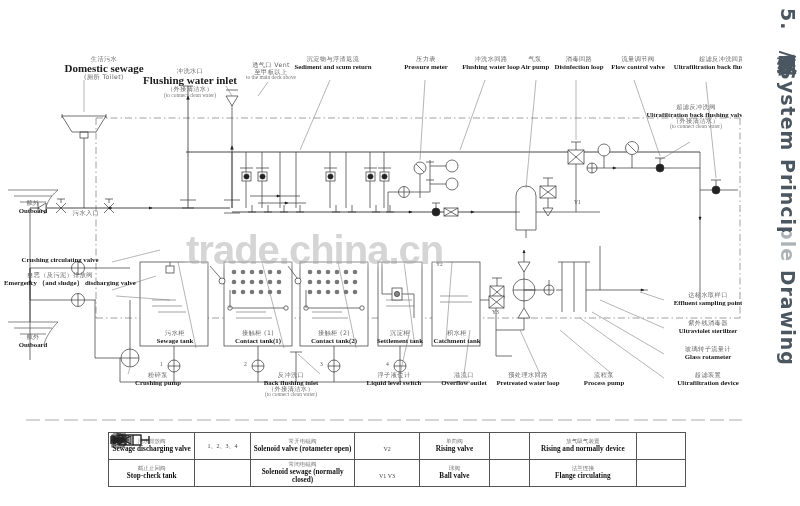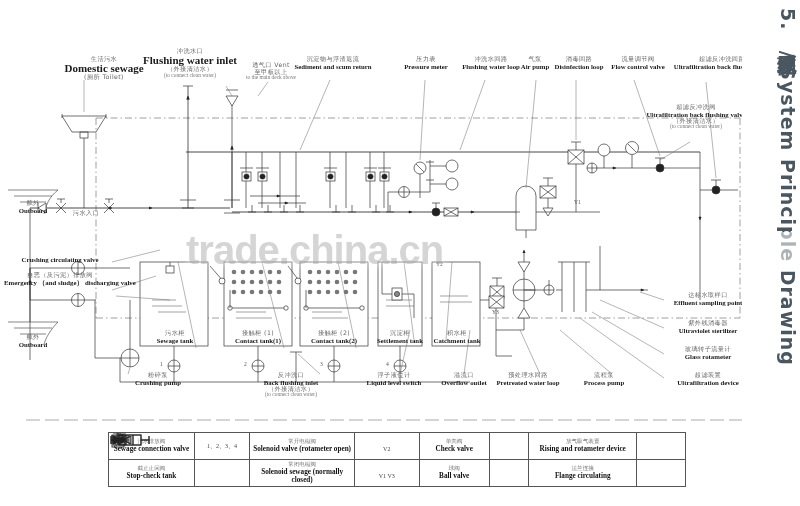--- a/index.html
+++ b/index.html
@@ -430,21 +430,21 @@
   </g>
 
   <path d="M26,420 L770,420" stroke="#888" stroke-width="0.7" stroke-dasharray="14,5"></path>
 </svg>
 
 <div class="lbl" style="left:54px;top:56px;width:100px">
   <div class="cn">生活污水</div>
   <div class="en">Domestic sewage</div>
   <div class="cn">(厕所  Toilet)</div>
 </div>
-<div class="lbl" style="left:138px;top:48px;width:104px">
+<div class="lbl" style="left:138px;top:68px;width:104px">
   <div class="cn">冲洗水口</div>
   <div class="en">Flushing water inlet</div>
   <div class="cn">（外接清洁水）</div>
   <div class="note">(to connect clean water)</div>
 </div>
 <div class="lbl" style="left:230px;top:62px;width:82px">
   <div class="cn">透气口  Vent</div>
   <div class="cn">至甲板以上</div>
   <div class="note">to the main deck above</div>
 </div>
@@ -574,21 +574,21 @@
 
 <div class="lbl tiny" style="left:574px;top:200px">Y1</div>
 <div class="lbl tiny" style="left:436px;top:262px">Y2</div>
 <div class="lbl tiny" style="left:492px;top:310px">Y3</div>
 
 <table class="legend">
   <tbody>
         <tr>
     <td style="width:94px">
       <span class="lg-cn">污水排放阀</span>
-      <span class="lg-en">Sewage connection valve</span>
+      <span class="lg-en">Sewage discharging valve</span>
     </td>
     <td style="width:62px">
       <svg class="sym" width="22" height="12">
         <g stroke="#222" fill="none" stroke-width="1">
                 <path d="M3,2 L3,10"></path>
                 <circle cx="11" cy="6" r="4"></circle>
                 <path d="M19,2 L19,10"></path>
               </g>
       </svg>
       <div class="lg-num">1、2、3、4</div>
@@ -603,34 +603,34 @@
           <rect x="10" y="2" width="22" height="10"></rect>
           <path d="M17,2 L17,12 M24,2 L24,12"></path>
           <path d="M2,7 L10,7 M32,7 L40,7"></path>
           <path d="M2,3 L2,11 M40,3 L40,11"></path>
         </g>
       </svg>
       <span class="lg-num">V2</span>
     </td>
     <td style="width:78px">
       <span class="lg-cn">单向阀</span>
-      <span class="lg-en">Check valve</span>
+      <span class="lg-en">Rising valve</span>
     </td>
     <td style="width:44px">
       <svg class="sym" width="20" height="14">
         <g stroke="#222" fill="none" stroke-width=".9">
                 <rect x="4" y="3" width="12" height="9"></rect>
                 <circle cx="10" cy="7.5" r="3"></circle>
                 <path d="M8,7.5 L12,7.5"></path>
               </g>
       </svg>
     </td>
     <td style="width:122px">
       <span class="lg-cn">放气吸气装置</span>
-      <span class="lg-en">Rising and rotameter device</span>
+      <span class="lg-en">Rising and normally device</span>
     </td>
     <td style="width:56px">
       <svg class="sym" width="18" height="16">
         <g stroke="#222" fill="none" stroke-width=".9">
                 <rect x="3" y="2" width="12" height="12"></rect>
                 <rect x="6" y="5" width="6" height="6"></rect>
                 <path d="M9,2 L9,0"></path>
               </g>
       </svg>
     </td>

